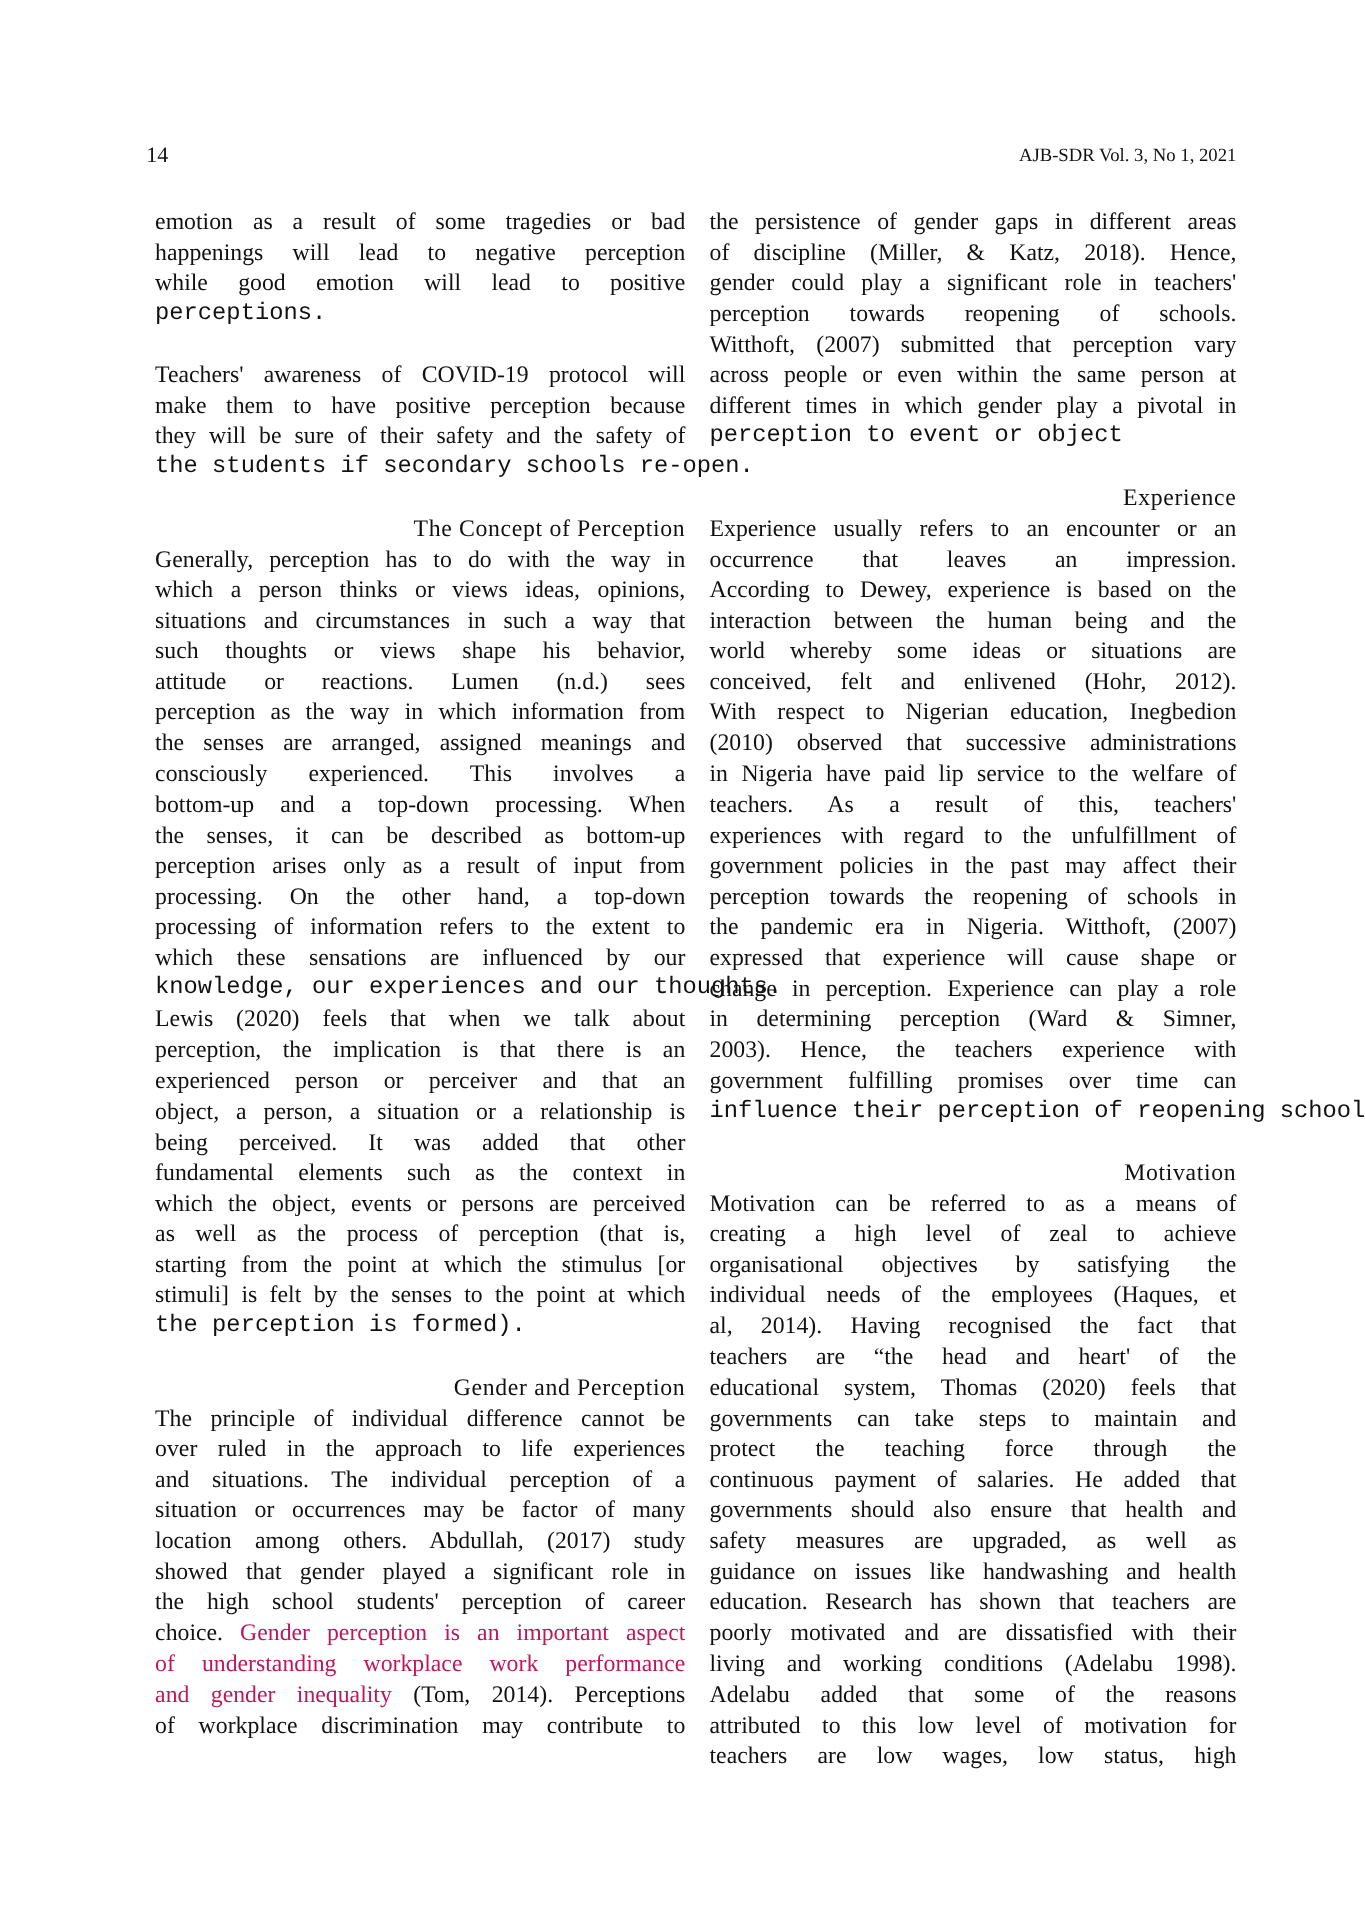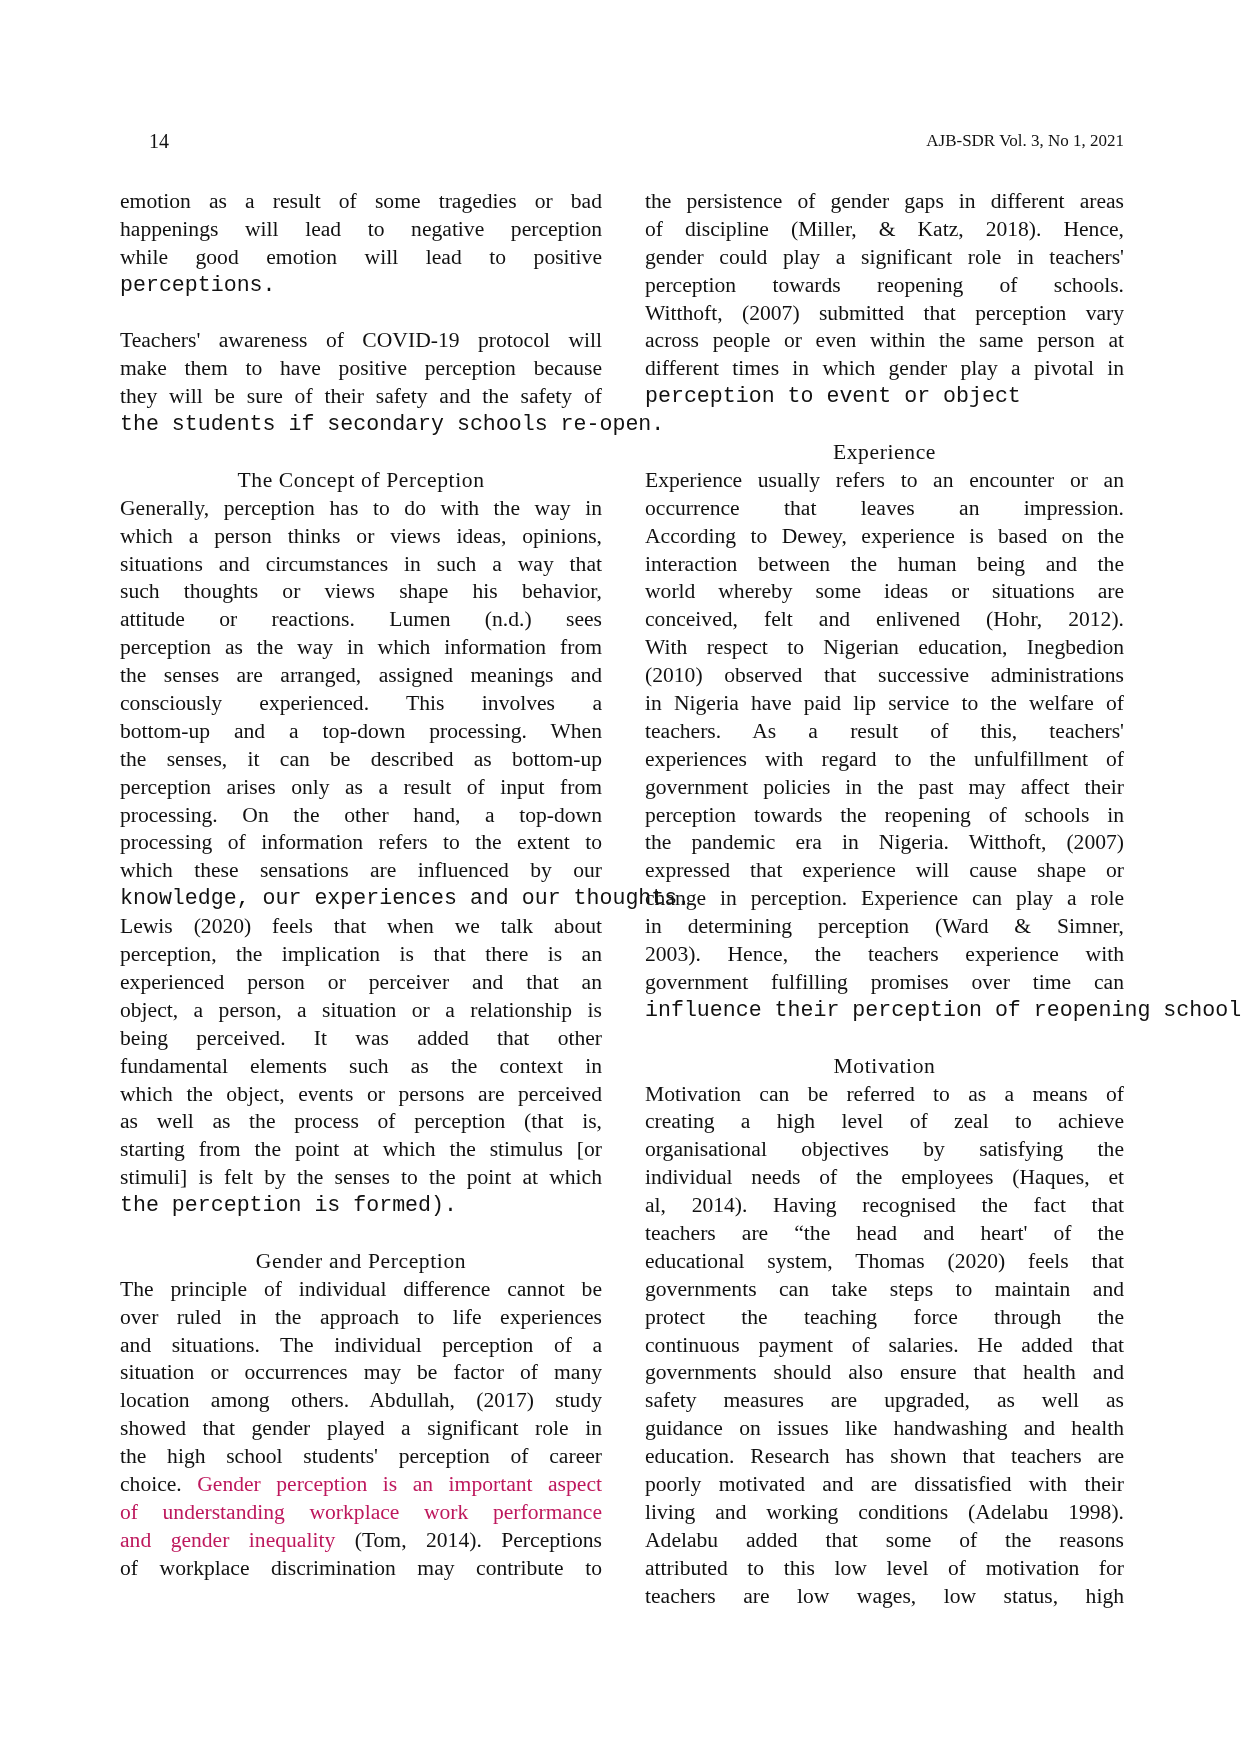--- a/index.html
+++ b/index.html
@@ -1,28 +1,28 @@
 <!DOCTYPE html>
 <html><head>
 <meta charset="utf-8">
 <style>
   html, body { margin: 0; padding: 0; background: #ffffff; }
   body { width: 1241px; height: 1754px; position: relative; overflow: hidden;
          font-family: "Liberation Serif", "DejaVu Serif", serif; color: #111111; }
   .header { position: absolute; top: 128px; left: 133px; right: 117px; height: 26px;
             font-size: 20px; line-height: 26px; }
-  .page-num { position: absolute; left: 16px; top: 0; text-align: center; }
+  .page-num { position: absolute; left: 0; top: 0; text-align: center; }
   .journal { position: absolute; right: 0; top: 0; font-size: 17px; }
   .col { position: absolute; top: 188px; font-size: 21.6px; line-height: 27.9px; }
-  .col-left { left: 120px; width: 482px; }
+  .col-left { left: 141px; width: 482px; }
   .col-right { left: 645px; width: 479px; }
   .line { display: block; white-space: nowrap; text-align: justify; text-align-last: justify; height: 27.9px; overflow: visible; }
   .line.last { text-align-last: left; font-family: Liberation Mono, monospace; }
   .gap { display: block; height: 27.9px; }
-  .heading { display: block; height: 27.9px; letter-spacing: 0.6px; text-align: center; }
+  .heading { display: block; height: 27.9px; letter-spacing: 0.6px; text-align: right; }
   .grey { color: #be185d; }
 </style>
 </head>
 <body>
 
 <div class="header">
   <span class="page-num">14</span>
   <span class="journal">AJB-SDR Vol. 3, No 1, 2021</span>
 </div>
 

